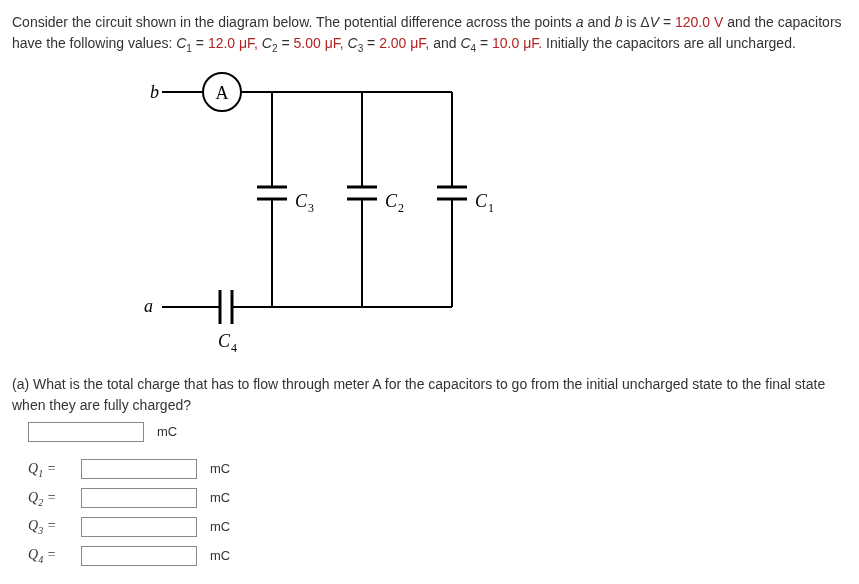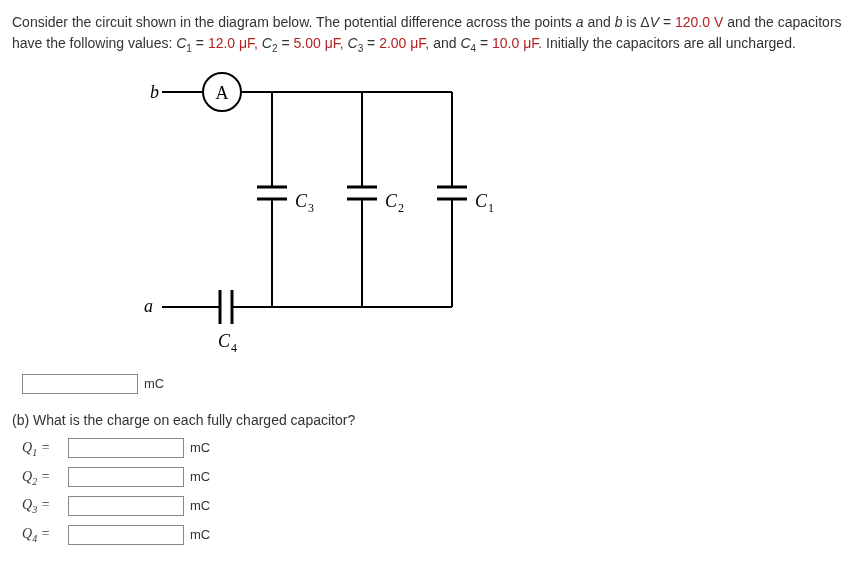--- a/index.html
+++ b/index.html
@@ -25,21 +25,22 @@
     .diagram {
       margin: 16px 0 16px 110px;
     }
     .part {
       margin-top: 16px;
     }
     .answer-row {
       display: flex;
       align-items: center;
       margin-top: 6px;
-      margin-left: 10px;
+      margin-left: 16px;
+      gap: 7px;
     }
     .answer-label {
       min-width: 46px;
       font-style: italic;
       font-family: Liberation Serif, serif;
     }
     input[type="text"] {
       width: 110px;
       height: 18px;
       border: 1px solid #888;
@@ -99,28 +100,28 @@
     <line x1="98" y1="218" x2="98" y2="252" stroke="#000" stroke-width="3"></line>
     <line x1="40" y1="235" x2="98" y2="235" stroke="#000" stroke-width="2"></line>
     <text x="96" y="275" font-size="18" font-style="italic" font-family="serif">C</text>
     <text x="109" y="280" font-size="12" font-family="serif">4</text>
 
     <text x="22" y="240" font-size="18" font-style="italic" font-family="serif">a</text>
   </svg>
 </div>
 
 <div class="part">
+  <div>(a) What is the total charge that has to flow through meter A for the capacitors to go from the initial uncharged state to the final state when they are fully charged?</div>
   <div class="answer-row">
     <input type="text" style="">
     <span class="unit">mC</span>
   </div>
 </div>
 
 <div class="part">
-  <div>(b) What is the charge on each fully charged capacitor?</div>
   <div class="answer-row">
     <span class="answer-label"><span class="italic">Q</span><sub>1</sub><span> = </span></span>
     <input type="text" style="">
     <span class="unit">mC</span>
   </div>
   <div class="answer-row">
     <span class="answer-label"><span class="italic">Q</span><sub>2</sub><span> = </span></span>
     <input type="text" style="">
     <span class="unit">mC</span>
   </div>

